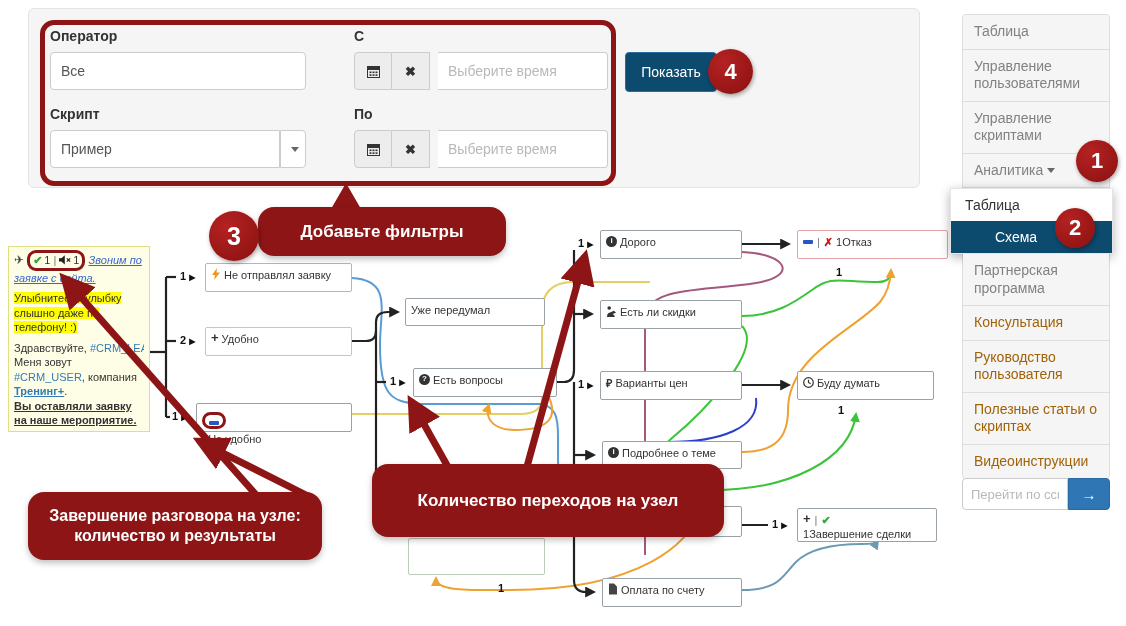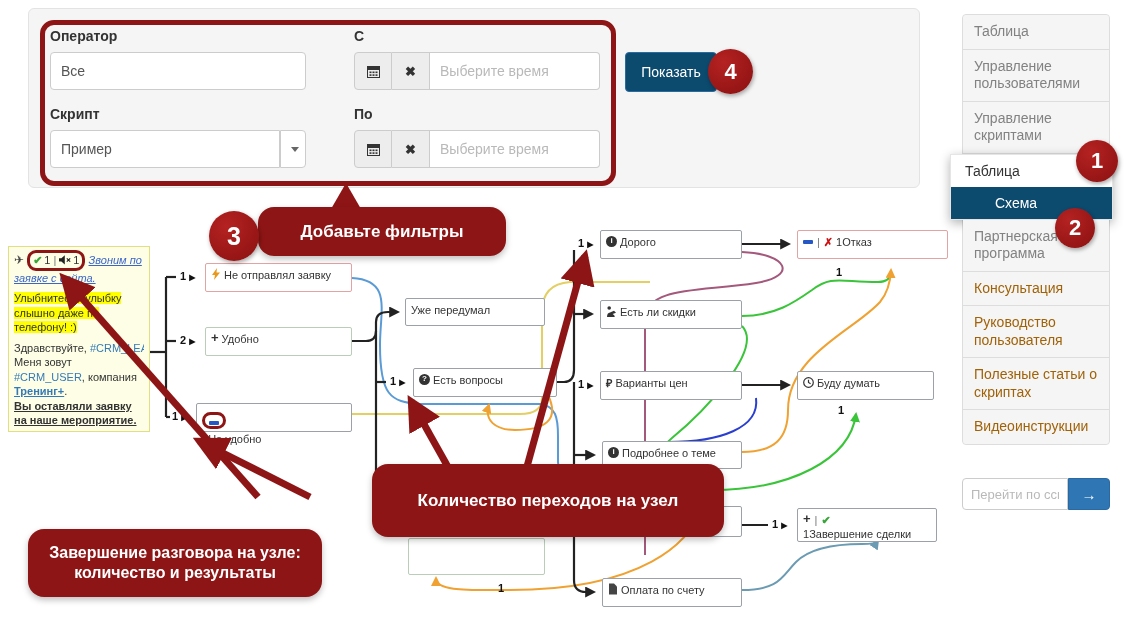--- a/index.html
+++ b/index.html
@@ -7,21 +7,21 @@
   .abs{position:absolute;}
 
   
   .fpanel{left:28px;top:8px;width:890px;height:178px;background:#f5f5f5;border:1px solid #e3e3e3;border-radius:6px;z-index:0;}
   .flabel{position:absolute;font-size:14px;font-weight:bold;color:#333;}
   .finput{position:absolute;background:#fff;border:1px solid #ccc;border-radius:4px;height:38px;box-sizing:border-box;font-size:14px;color:#555;padding:0 10px;font-family:"Liberation Sans",sans-serif;}
   .igroup{position:absolute;display:flex;height:38px;}
   .ibtn{width:38px;height:38px;box-sizing:border-box;background:#ededed;border:1px solid #ccc;display:flex;align-items:center;justify-content:center;color:#333;}
   .ibtn.first{border-radius:4px 0 0 4px;}
   .ibtn + .ibtn{border-left:none;}
-  .itime{width:170px;height:38px;box-sizing:border-box;border:1px solid #ccc;border-left:none;border-radius:0 4px 4px 0;font-size:14px;padding:0 10px;color:#555;font-family:"Liberation Sans",sans-serif;}
+  .itime{width:170px;height:38px;box-sizing:border-box;border:1px solid #ccc;border-left:none;border-radius:0 4px 4px 0;font-size:14px;padding:0 10px;color:#555;font-family:"Liberation Sans",sans-serif;margin-left:8px;}
   .itime::placeholder,.finput::placeholder{color:#b9b9b9;}
   .selbox{position:absolute;display:flex;}
   .selmain{width:230px;height:38px;box-sizing:border-box;background:#fff;border:1px solid #ccc;border-radius:4px 0 0 4px;font-size:14px;color:#555;display:flex;align-items:center;padding:0 10px;}
   .seladdon{width:26px;height:38px;box-sizing:border-box;background:#fff;border:1px solid #ccc;border-left:1px solid #ccc;border-radius:0 4px 4px 0;display:flex;align-items:center;justify-content:center;color:#888;font-size:10px;}
   .btn-show{position:absolute;left:625px;top:52px;width:90px;height:38px;background:#0c4a6e;border:1px solid #2a6aa3;border-radius:4px;color:#fff;font-size:14px;display:flex;align-items:center;justify-content:center;}
   .xglyph{font-size:13px;font-weight:bold;color:#333;}
 
   
   .sb{left:962px;top:14px;width:148px;z-index:3;border:1px solid #ddd;border-radius:4px;background:#f5f5f5;box-sizing:border-box;}
   .sb-item{padding:8px 11px;border-bottom:1px solid #ddd;font-size:14px;color:#828282;line-height:1.25;background:#f5f5f5;}
@@ -129,20 +129,21 @@
       </div>
     <input class="itime" placeholder="Выберите время" style="">
   </div>
 
   <div class="btn-show">Показать</div>
 
   <div class="abs sb">
     <div class="sb-item" style="border-radius:4px 4px 0 0;">Таблица</div>
     <div class="sb-item">Управление пользователями</div>
     <div class="sb-item">Управление скриптами</div>
+    <div class="sb-item"><span>Аналитика</span><span class="caret-down"></span></div>
     <div class="dropdown">
       <div class="dd-item">Таблица</div>
       <div class="dd-item sel">Схема</div>
     </div>
     <div class="sb-item">Партнерская программа</div>
     <div class="sb-item link">Консультация</div>
     <div class="sb-item link">Руководство пользователя</div>
     <div class="sb-item link">Полезные статьи о скриптах</div>
     <div class="sb-item link" style="border-radius:0 0 4px 4px;">Видеоинструкции</div>
   </div>
@@ -335,21 +336,21 @@
     </defs>
     <g stroke="#8e1515" stroke-width="7" fill="none">
       <path d="M258,497 L64,278" marker-end="url(#mr)"></path>
       <path d="M310,497 L199,441" marker-end="url(#mr)"></path>
       <path d="M462,492 L411,401" marker-end="url(#mr)"></path>
       <path d="M520,492 L585,256" marker-end="url(#mr)"></path>
     </g>
   </svg>
 
   <div class="co" style="left:258px;top:207px;width:248px;height:49px;font-size:17px;">Добавьте фильтры</div>
-  <div class="co" style="left:28px;top:492px;width:294px;height:68px;font-size:16px;line-height:1.25;margin-top:37px;">
+  <div class="co" style="left:28px;top:492px;width:294px;height:68px;font-size:16px;line-height:1.25;">
     <span>Завершение разговора на узле:</span>
     <span>количество и результаты</span>
   </div>
   <div class="co" style="left:372px;top:464px;width:352px;height:73px;font-size:17px;">Количество переходов на узел</div>
 
   <div class="badge-circle" style="left:1076px;top:140px;width:42px;height:42px;">1</div>
   <div class="badge-circle" style="left:1055px;top:208px;width:40px;height:40px;">2</div>
   <div class="badge-circle" style="left:209px;top:211px;width:50px;height:50px;font-size:25px;">3</div>
   <div class="badge-circle" style="left:708px;top:49px;width:45px;height:45px;">4</div>
 

